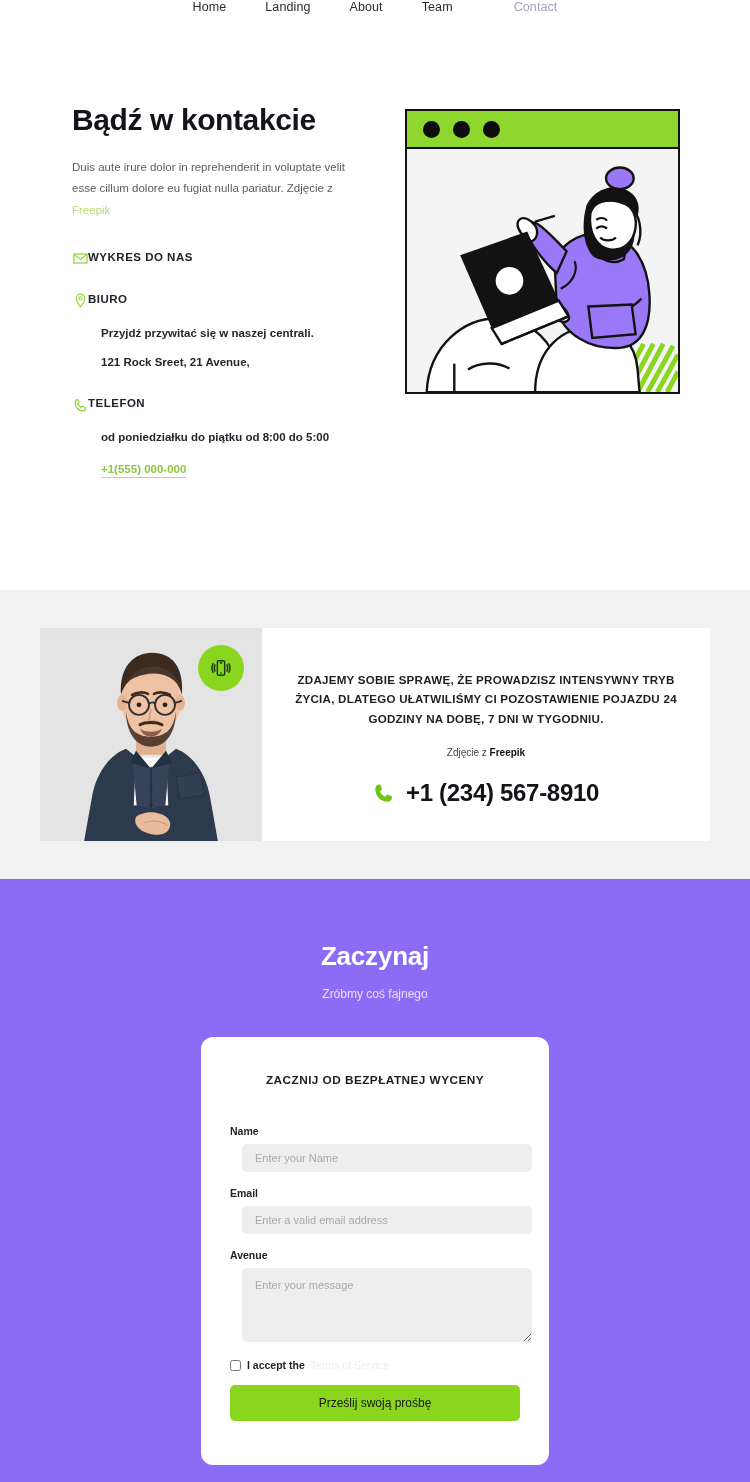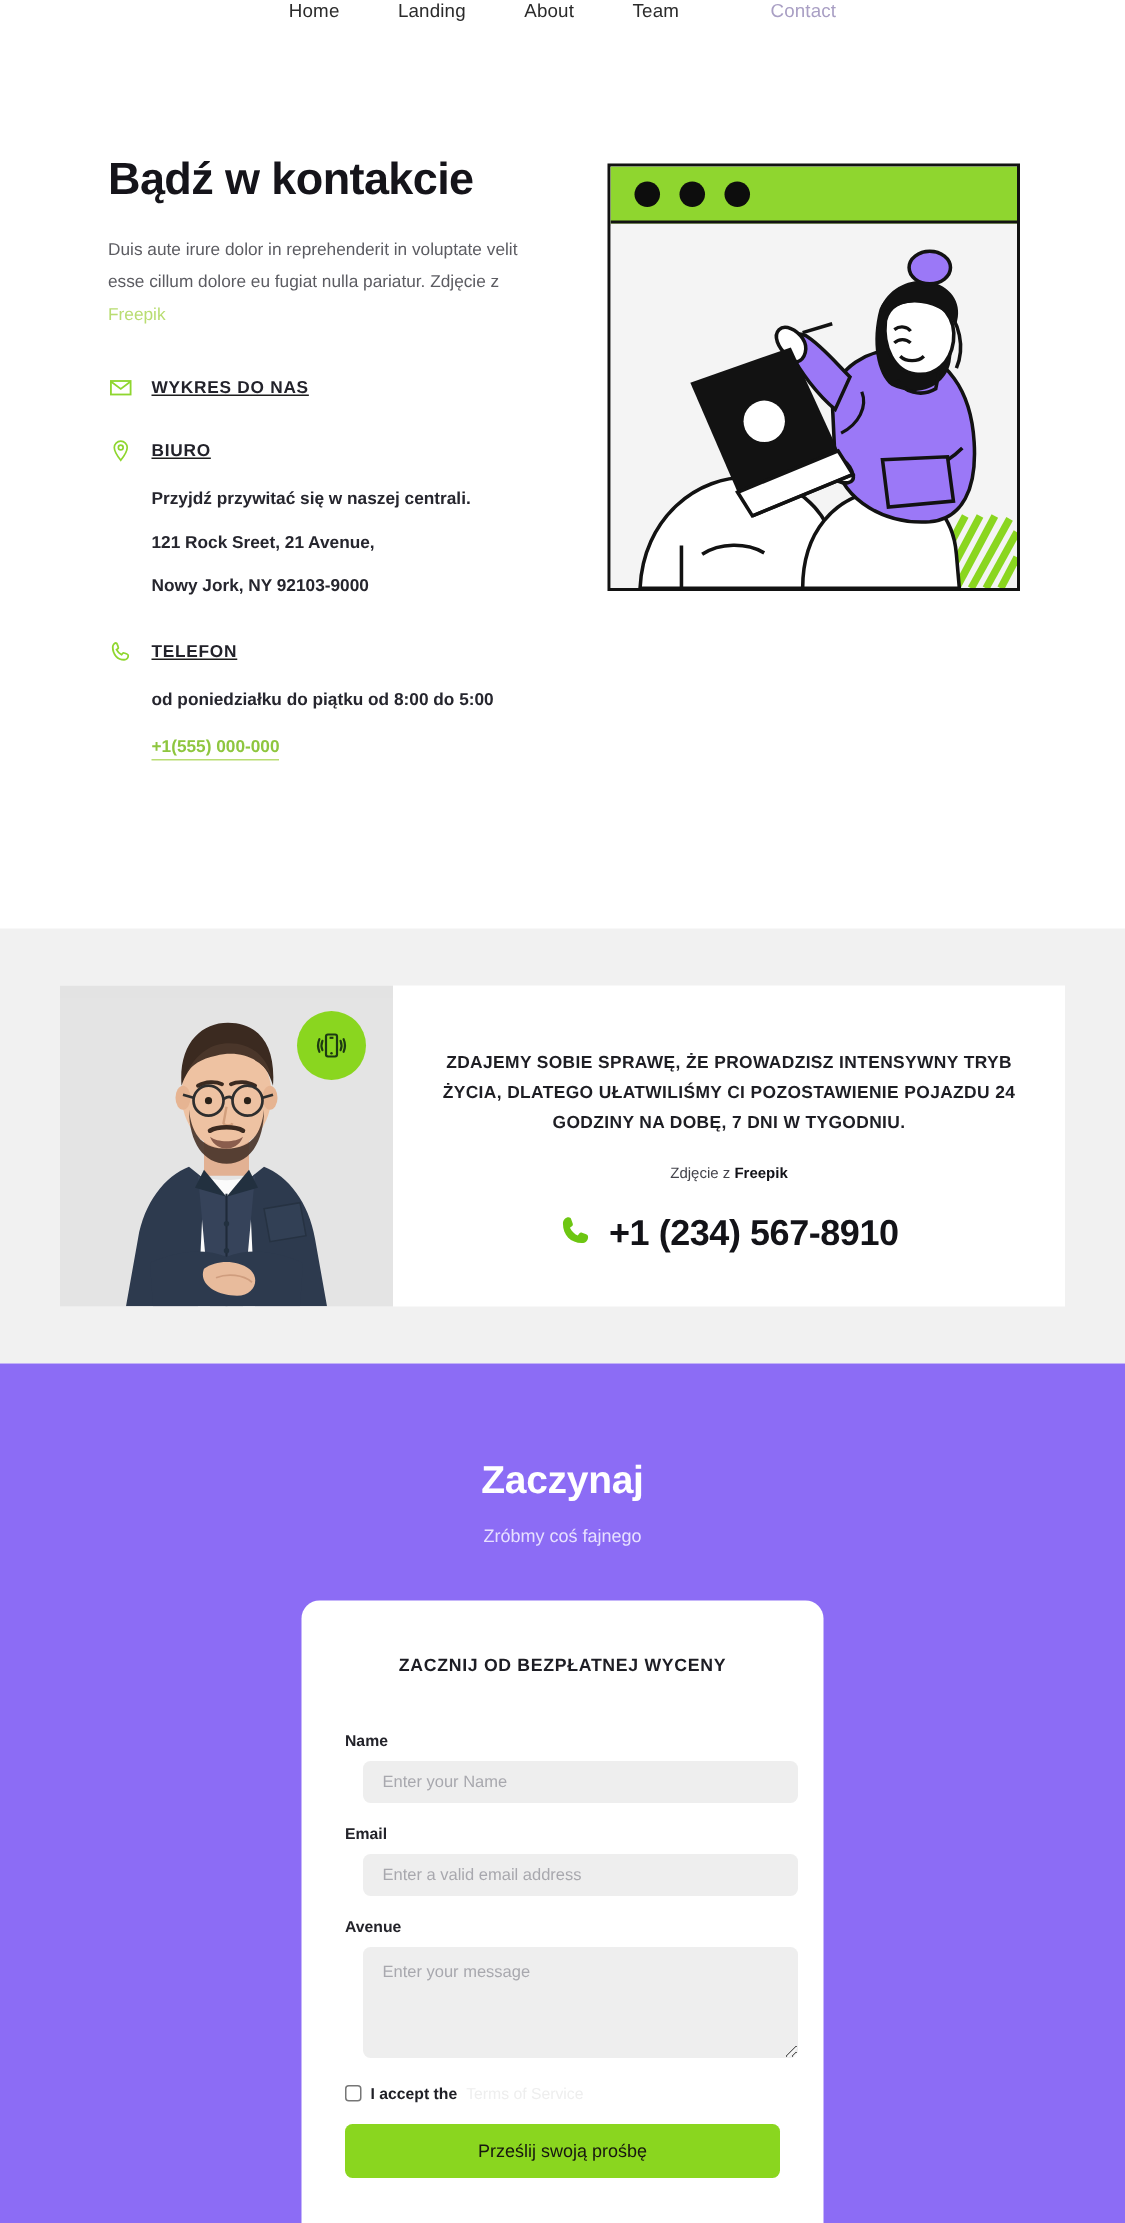--- a/index.html
+++ b/index.html
@@ -48,24 +48,22 @@
     line-height: 1.85;
     color: #5c5c62;
     margin-bottom: 30px;
     max-width: 290px;
   }
   .hero-lede a { color: #b9dd72; text-decoration: none; }
 
   .cblock { margin-bottom: 26px; }
   .cblock-head {
     display: flex;
-    align-items: center;
-    gap: 13px;
+    align-items: flex-start;
     margin-bottom: 16px;
-    text-decoration: underline;
   }
   .cblock-icon {
     width: 16px; height: 16px;
     flex: 0 0 16px;
     display: flex; align-items: center; justify-content: center;
     color: #8fd62f;
   }
   .cblock-icon svg { width: 15px; height: 15px; display: block; }
   .cblock-title {
     font-size: 11.5px;
@@ -166,20 +164,21 @@
   }
   .cta-credit {
     font-size: 10px;
     color: #44444c;
     margin-top: 18px;
   }
   .cta-credit b { font-weight: 700; color: #121218; }
   .cta-phone {
     margin-top: 21px;
     display: flex;
+    align-items: center;
     justify-content: center;
     gap: 11px;
   }
   .cta-phone-icon { width: 22px; height: 22px; color: #6dc612; display: block; }
   .cta-phone-num {
     font-size: 24px;
     font-weight: 700;
     letter-spacing: -0.3px;
     color: #131318;
   }
@@ -299,21 +298,20 @@
           <svg viewBox="0 0 16 16" fill="none" stroke="currentColor" stroke-width="1.2">
             <path d="M8 1.2c-2.6 0-4.6 2-4.6 4.5C3.4 9 8 14.8 8 14.8s4.6-5.8 4.6-9.1c0-2.5-2-4.5-4.6-4.5z"></path>
             <circle cx="8" cy="5.7" r="1.7"></circle>
           </svg>
         </span>
         <span class="cblock-title">BIURO</span>
       </div>
       <div class="cblock-body">
         <div class="cblock-line">Przyjdź przywitać się w naszej centrali.</div>
         <div class="cblock-line">121 Rock Sreet, 21 Avenue,</div>
-        <div class="cblock-line">Nowy Jork, NY 92103-9000</div>
       </div>
     </div>
 
     <div class="cblock">
       <div class="cblock-head">
         <span class="cblock-icon">
           <svg viewBox="0 0 16 16" fill="none" stroke="currentColor" stroke-width="1.3" stroke-linecap="round">
             <path d="M4.3 1.8c.6 0 1 .3 1.2.9l.7 1.9c.2.5.1.9-.3 1.2l-.9.7c.8 1.6 2 2.8 3.6 3.6l.7-.9c.3-.4.7-.5 1.2-.3l1.9.7c.6.2.9.6.9 1.2 0 1.6-1.3 2.9-2.9 2.9C5.9 13.7 2.3 10.1 2.3 4.7c0-1.6 1.3-2.9 2-2.9z"></path>
           </svg>
         </span>

